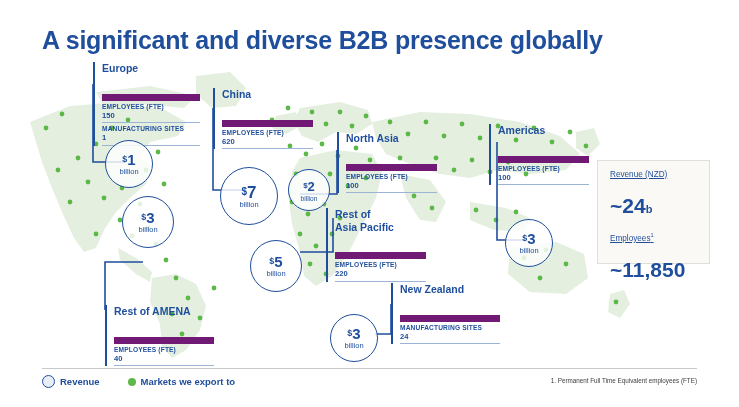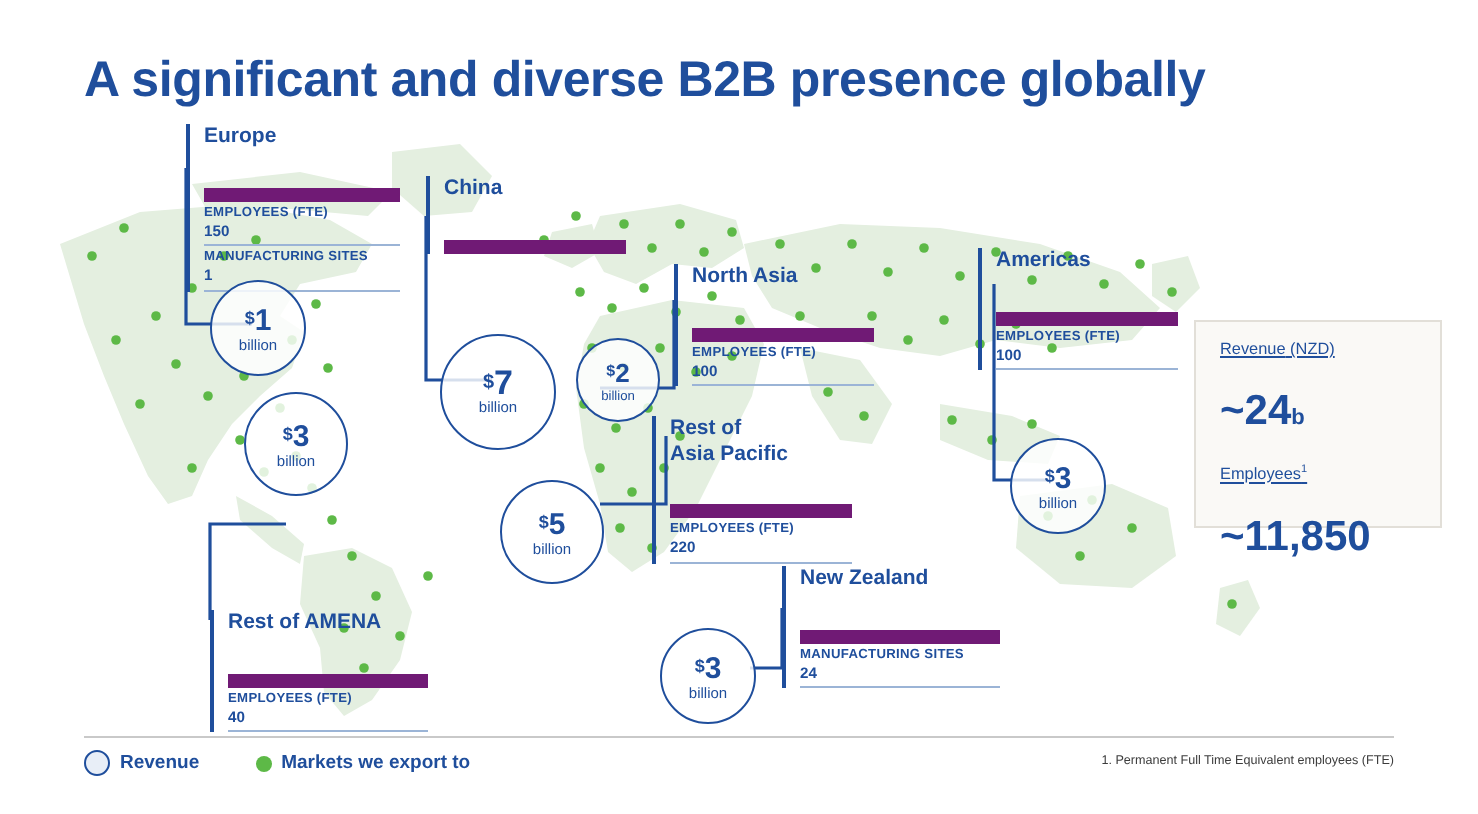--- a/index.html
+++ b/index.html
@@ -98,21 +98,21 @@
   .bubble.sm .b-amount { font-size: 13px; }
   .bubble.sm .b-amount .cur { font-size: 8px; }
   .bubble.sm .b-unit { font-size: 6.6px; }
   .bubble.lg .b-amount { font-size: 17px; }
   .bubble.lg .b-amount .cur { font-size: 10px; }
 
   
   #summary-panel {
     position: absolute;
     left: 597px; top: 160px;
-    width: 124px; height: 104px;
+    width: 113px; height: 104px;
     background: #FAF9F6;
     border: 1px solid #E2DFD8;
     box-sizing: border-box;
     padding: 9px 0 0 12px;
   }
   .sum-label {
     font-size: 8.2px;
     color: #1F4E9C;
     text-decoration: underline;
     line-height: 10px;
@@ -315,20 +315,24 @@
     <div class="c-value">150</div>
   </div>
   <div class="c-row">
     <div class="c-label">MANUFACTURING SITES</div>
     <div class="c-value">1</div>
   </div>
 </div>
 
 <div class="callout" style="left:213px; top:88px; width:100px;">
   <div class="c-title">China</div>
+  <div class="c-row">
+    <div class="c-label">EMPLOYEES (FTE)</div>
+    <div class="c-value">620</div>
+  </div>
 </div>
 
 <div class="callout" style="left:337px; top:132px; width:100px;">
   <div class="c-title">North Asia</div>
   <div class="c-row">
     <div class="c-label">EMPLOYEES (FTE)</div>
     <div class="c-value">100</div>
   </div>
 </div>
 

